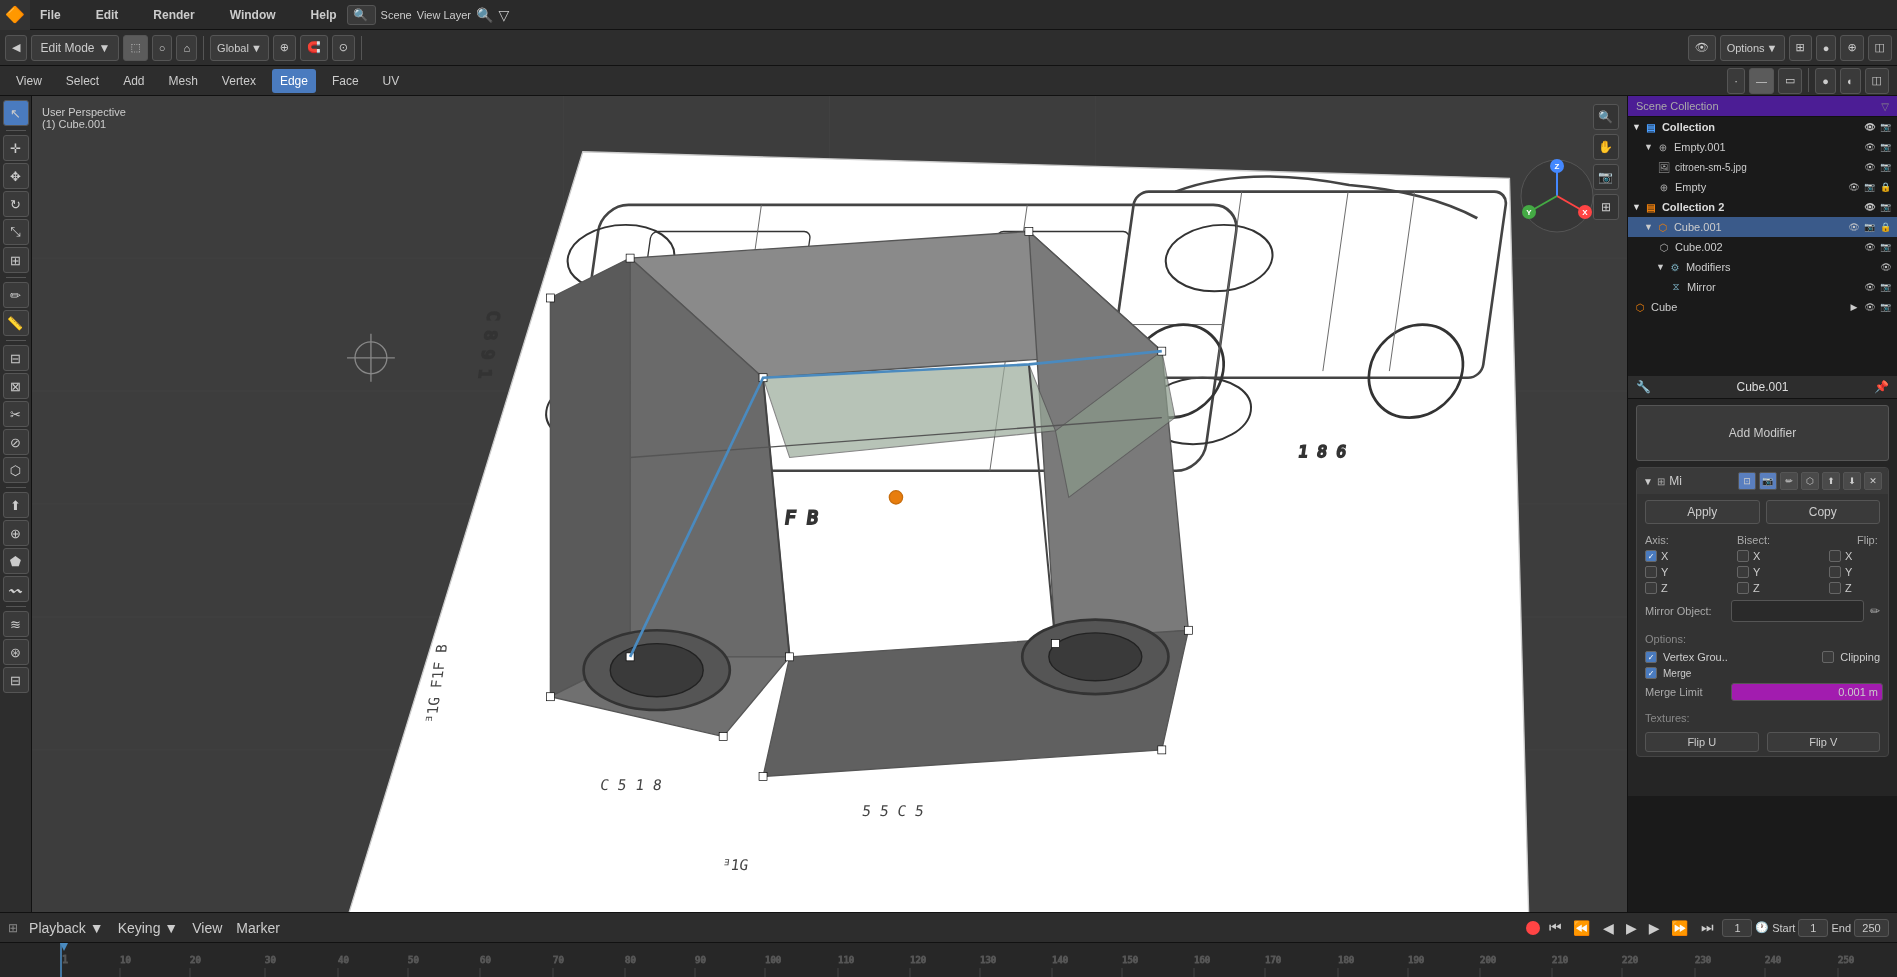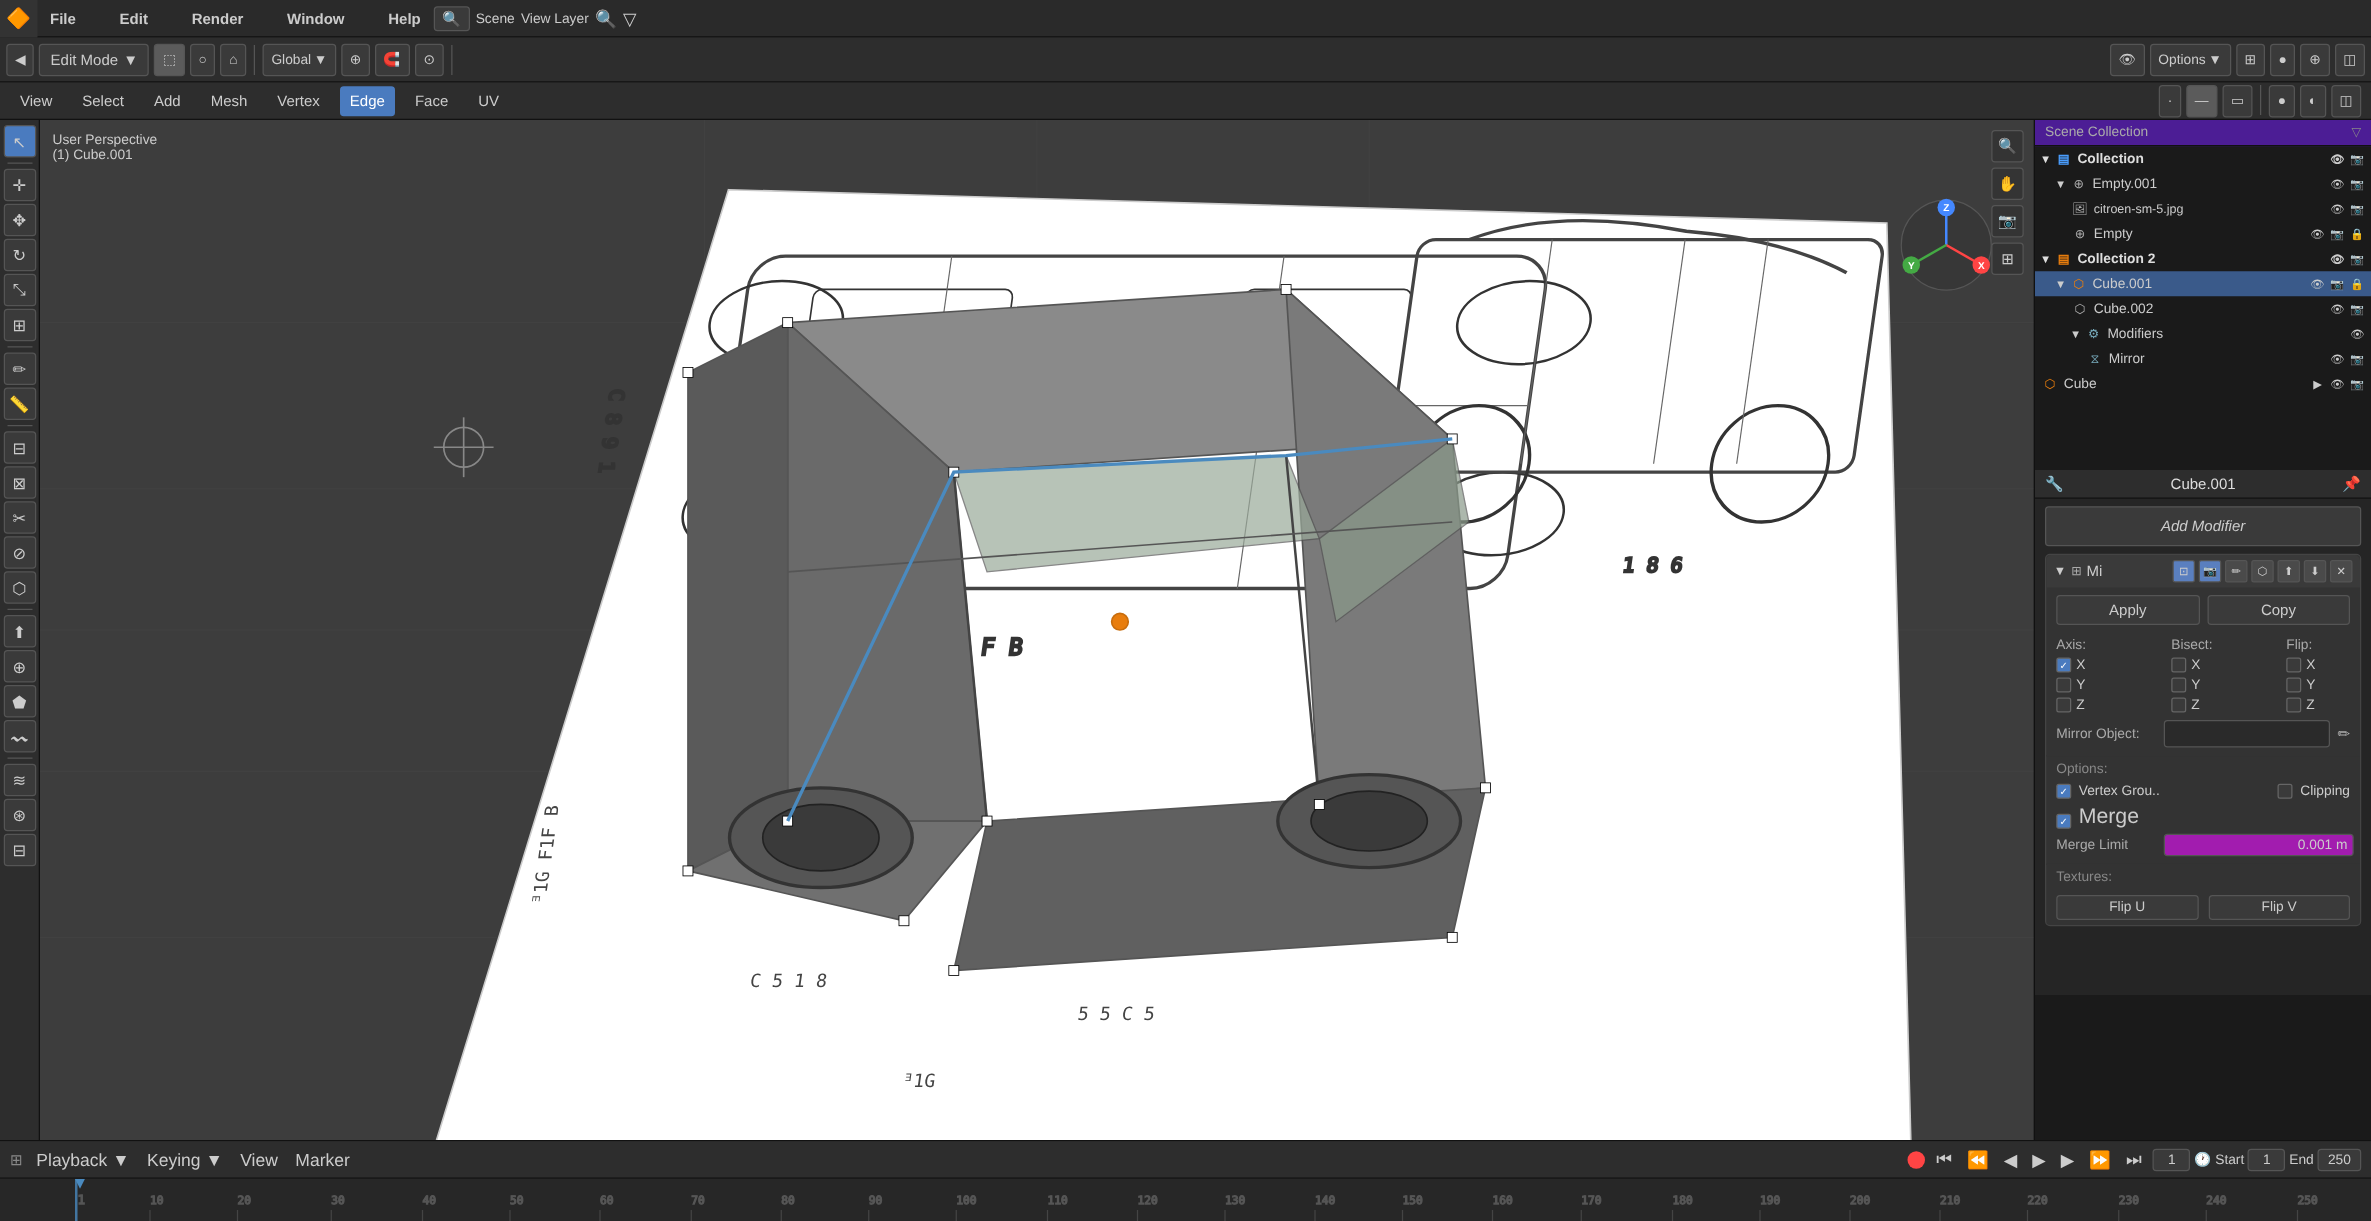--- a/index.html
+++ b/index.html
@@ -61,21 +61,21 @@
     .item-icon { width: 16px; height: 16px; display: flex; align-items: center; justify-content: center; font-size: 10px; flex-shrink: 0; margin-right: 3px; }
     .item-label { flex: 1; }
     .item-actions { display: flex; gap: 2px; }
     .item-action { width: 14px; height: 14px; display: flex; align-items: center; justify-content: center; color: #888; font-size: 9px; cursor: pointer; }
     .item-action.active { color: #ccc; }
 
     
     .properties-panel { height: 420px; background: #252525; overflow-y: auto; }
     .prop-header { background: #2d2d2d; padding: 4px 8px; display: flex; align-items: center; justify-content: space-between; border-bottom: 1px solid #111; }
     .prop-title { font-size: 12px; color: #ddd; flex: 1; text-align: center; }
-    .add-modifier-btn { width: calc(100% - 16px); margin: 6px 8px; background: #3a3a3a; border: 1px solid #555; color: #ccc; padding: 8px; border-radius: 3px; font-size: 12px; text-align: center; cursor: pointer; font-style: italic; }
+    .add-modifier-btn { width: calc(100% - 16px); margin: 6px 8px; background: #3a3a3a; border: 1px solid #555; color: #ccc; padding: 20px; border-radius: 3px; font-size: 12px; text-align: center; cursor: pointer; }
     .modifier-block { margin: 4px 8px; background: #333; border-radius: 4px; border: 1px solid #444; }
     .modifier-header { display: flex; align-items: center; padding: 4px 6px; gap: 4px; background: #3a3a3a; border-radius: 4px 4px 0 0; }
     .modifier-name { flex: 1; font-size: 12px; color: #ccc; }
     .modifier-icons { display: flex; gap: 3px; }
     .mod-icon { width: 18px; height: 18px; background: #4a4a4a; border: 1px solid #555; display: flex; align-items: center; justify-content: center; font-size: 9px; color: #ccc; border-radius: 2px; cursor: pointer; }
     .mod-icon.active { background: #5a7fbf; }
     .modifier-body { padding: 6px 8px; display: flex; gap: 6px; }
     .modifier-body button { flex: 1; background: #3a3a3a; border: 1px solid #555; color: #ccc; padding: 4px; border-radius: 3px; font-size: 12px; cursor: pointer; }
     .prop-row { display: flex; align-items: center; padding: 2px 8px; gap: 6px; }
     .prop-label { font-size: 11px; color: #aaa; width: 80px; flex-shrink: 0; }
@@ -486,21 +486,21 @@
           <button>Apply</button>
           <button>Copy</button>
         </div>
 
         <div style="padding:4px 8px;">
           <div style="display:grid;grid-template-columns:80px 1fr 80px 1fr 60px 1fr;gap:4px 6px;align-items:center;font-size:11px;">
             <span style="color:#aaa;">Axis:</span>
             <span></span>
             <span style="color:#aaa;">Bisect:</span>
             <span></span>
-            <span style="color:#aaa;">Flip:</span>
+            <span style="color:#aaa;margin-left:28px;">Flip:</span>
             <span></span>
 
             <div style="display:flex;align-items:center;gap:4px;">
               <div class="cb checked"></div>
               <span>X</span>
             </div>
             <span></span>
             <div style="display:flex;align-items:center;gap:4px;">
               <div class="cb"></div>
               <span>X</span>
@@ -556,21 +556,21 @@
 
         <div class="prop-section">Options:</div>
         <div class="checkbox-row">
           <div class="cb checked"></div>
           <span style="font-size:11px;flex:1;">Vertex Grou..</span>
           <div class="cb"></div>
           <span style="font-size:11px;">Clipping</span>
         </div>
         <div class="checkbox-row">
           <div class="cb checked"></div>
-          <span style="font-size:17px;">Merge</span>
+          <span style="font-size:10px;">Merge</span>
         </div>
         <div class="prop-row">
           <span class="prop-label">Merge Limit</span>
           <input class="prop-input" type="text" value="0.001 m" style="">
         </div>
 
         <div class="prop-section">Textures:</div>
         <div class="flip-row">
           <div class="flip-btn">Flip U</div>
           <div class="flip-btn">Flip V</div>

